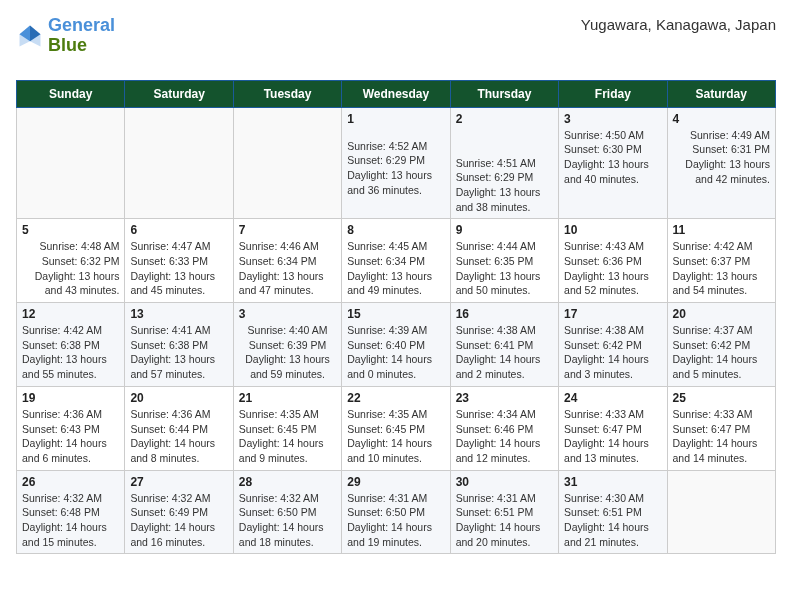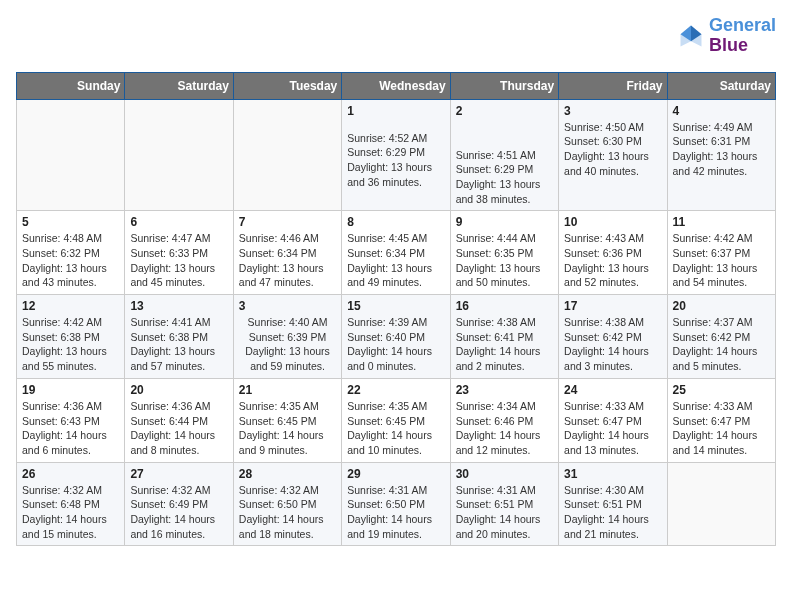--- a/index.html
+++ b/index.html
@@ -5,23 +5,23 @@
     * { box-sizing: border-box; margin: 0; padding: 0; }
     body {
       font-family: Arial, sans-serif;
       background: #fff;
       width: 792px;
       min-height: 612px;
       padding: 16px;
     }
     .header {
       display: flex;
-      justify-content: flex-end;
+      justify-content: space-between;
       align-items: flex-start;
-      margin-bottom: 16px;
+      margin-bottom: 24px;
     }
     .logo {
       display: flex;
       align-items: center;
     }
     .logo-text {
       font-size: 18px;
       font-weight: bold;
       color: #1a3a6b;
       line-height: 1.1;
@@ -45,24 +45,24 @@
     .location {
       font-size: 15px;
       color: #333;
     }
     .calendar {
       width: 100%;
       border-collapse: collapse;
       font-size: 11px;
     }
     .calendar thead th {
-      background-color: #737373;
+      background-color: #14532d;
       color: #fff;
       padding: 6px 4px;
-      text-align: right;
+      text-align: center;
       font-size: 12px;
       font-weight: bold;
       border: 1px solid #1a5a9a;
     }
     .calendar tbody td {
       border: 1px solid #ccc;
       vertical-align: top;
       padding: 4px 5px;
       width: 108px;
       min-height: 80px;
@@ -97,25 +97,26 @@
   <div class="logo">
     <svg class="logo-icon" viewBox="0 0 32 32">
       <rect x="0" y="0" width="32" height="32" fill="none"></rect>
       <polygon points="16,4 28,14 28,28 16,22 4,28 4,14" fill="#4a90d9" opacity="0.3"></polygon>
       <polygon points="16,4 28,14 16,22" fill="#2a6db5"></polygon>
       <polygon points="16,4 4,14 16,22" fill="#4a90d9"></polygon>
     </svg>
     <div>
       <div class="logo-text">
         <span>General</span><br>
-        <span style="color:#701a75">Blue</span>
+        <span style="color:#4d7c0f">Blue</span>
       </div>
     </div>
   </div>
   <div class="title-block">
+    <div class="location">Yugawara, Kanagawa, Japan</div>
   </div>
 </div>
 
 <table class="calendar">
   <thead>
     <tr>
     <th>Sunday</th>
         <th>Saturday</th>
         <th>Tuesday</th>
         <th>Wednesday</th>
@@ -145,30 +146,30 @@
         </td>
         <td>
           <span class="day-num">3</span>
           <div class="day-info" style="white-space: pre-line;">Sunrise: 4:50 AM
 Sunset: 6:30 PM
 Daylight: 13 hours
 and 40 minutes.</div>
         </td>
         <td>
           <span class="day-num">4</span>
-          <div class="day-info" style="white-space: pre-line;">Sunrise: 4:49 AM
+          <div class="day-info" style="white-space: pre-line; text-align: right;">Sunrise: 4:49 AM
 Sunset: 6:31 PM
 Daylight: 13 hours
 and 42 minutes.</div>
         </td>
       </tr>
       <tr>
         <td>
           <span class="day-num">5</span>
-          <div class="day-info" style="white-space: pre-line;">Sunrise: 4:48 AM
+          <div class="day-info" style="white-space: pre-line; text-align: right;">Sunrise: 4:48 AM
 Sunset: 6:32 PM
 Daylight: 13 hours
 and 43 minutes.</div>
         </td>
         <td>
           <span class="day-num">6</span>
           <div class="day-info" style="white-space: pre-line;">Sunrise: 4:47 AM
 Sunset: 6:33 PM
 Daylight: 13 hours
 and 45 minutes.</div>

